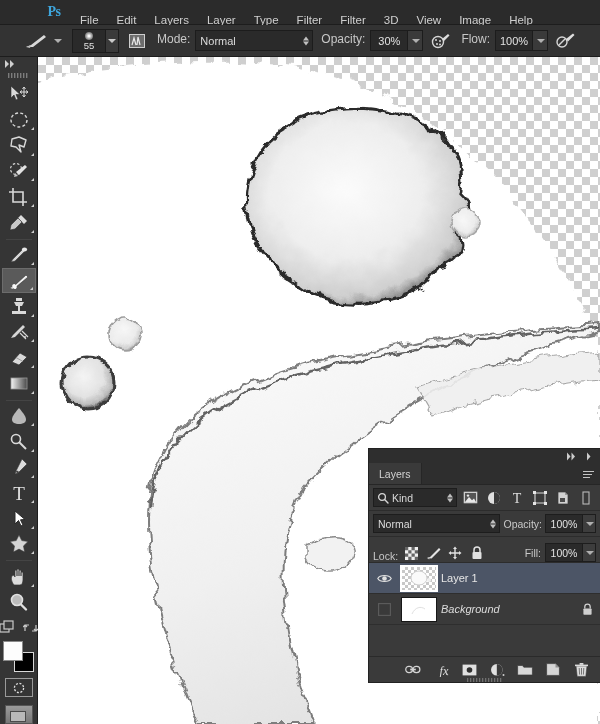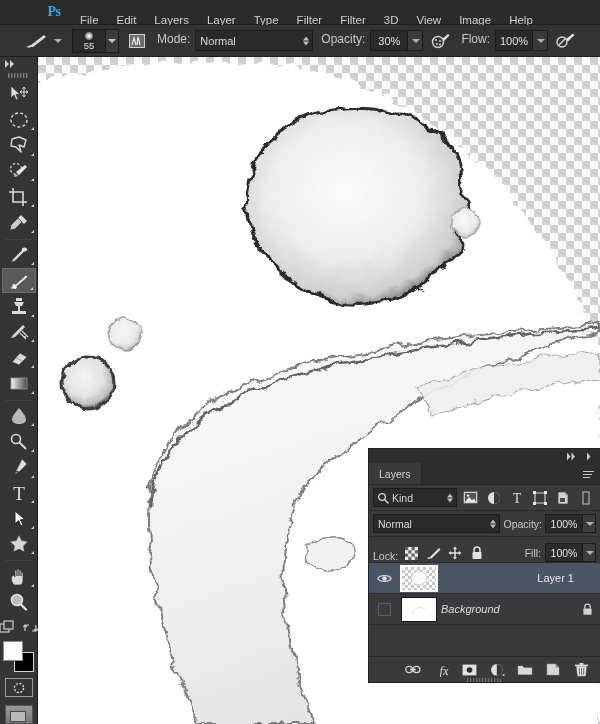--- a/index.html
+++ b/index.html
@@ -212,21 +212,21 @@
     height: 26px; display: flex; align-items: flex-end; padding: 0 4px; gap: 4px;
     border-bottom: 1px solid #2c2c2c;
   }
   .lock-ic { width: 18px; height: 18px; display: flex; align-items: center; justify-content: center; }
 
   .layer-list { background: #3a3a3a; }
   .layer-row {
     height: 31px; display: flex; align-items: center;
     border-bottom: 1px solid #2e2e2e; padding-left: 2px;
   }
-  .layer-row.selected { background: #4c5566; text-align: right; }
+  .layer-row.selected { background: #4c5566; }
   .eye-cell { width: 26px; display: flex; align-items: center; justify-content: center; }
   .thumb-cell { width: 44px; display: flex; align-items: center; justify-content: center; }
   .thumb {
     width: 36px; height: 25px; border: 1px solid #171717; background: #fff;
     position: relative; overflow: hidden;
   }
   .thumb.sel-outline { outline: 2px solid #ffffff; outline-offset: -1px; border-color: #fff; }
   .thumb.checker {
     background-image:
       linear-gradient(45deg, #c8c8c8 25%, transparent 25%, transparent 75%, #c8c8c8 75%),

